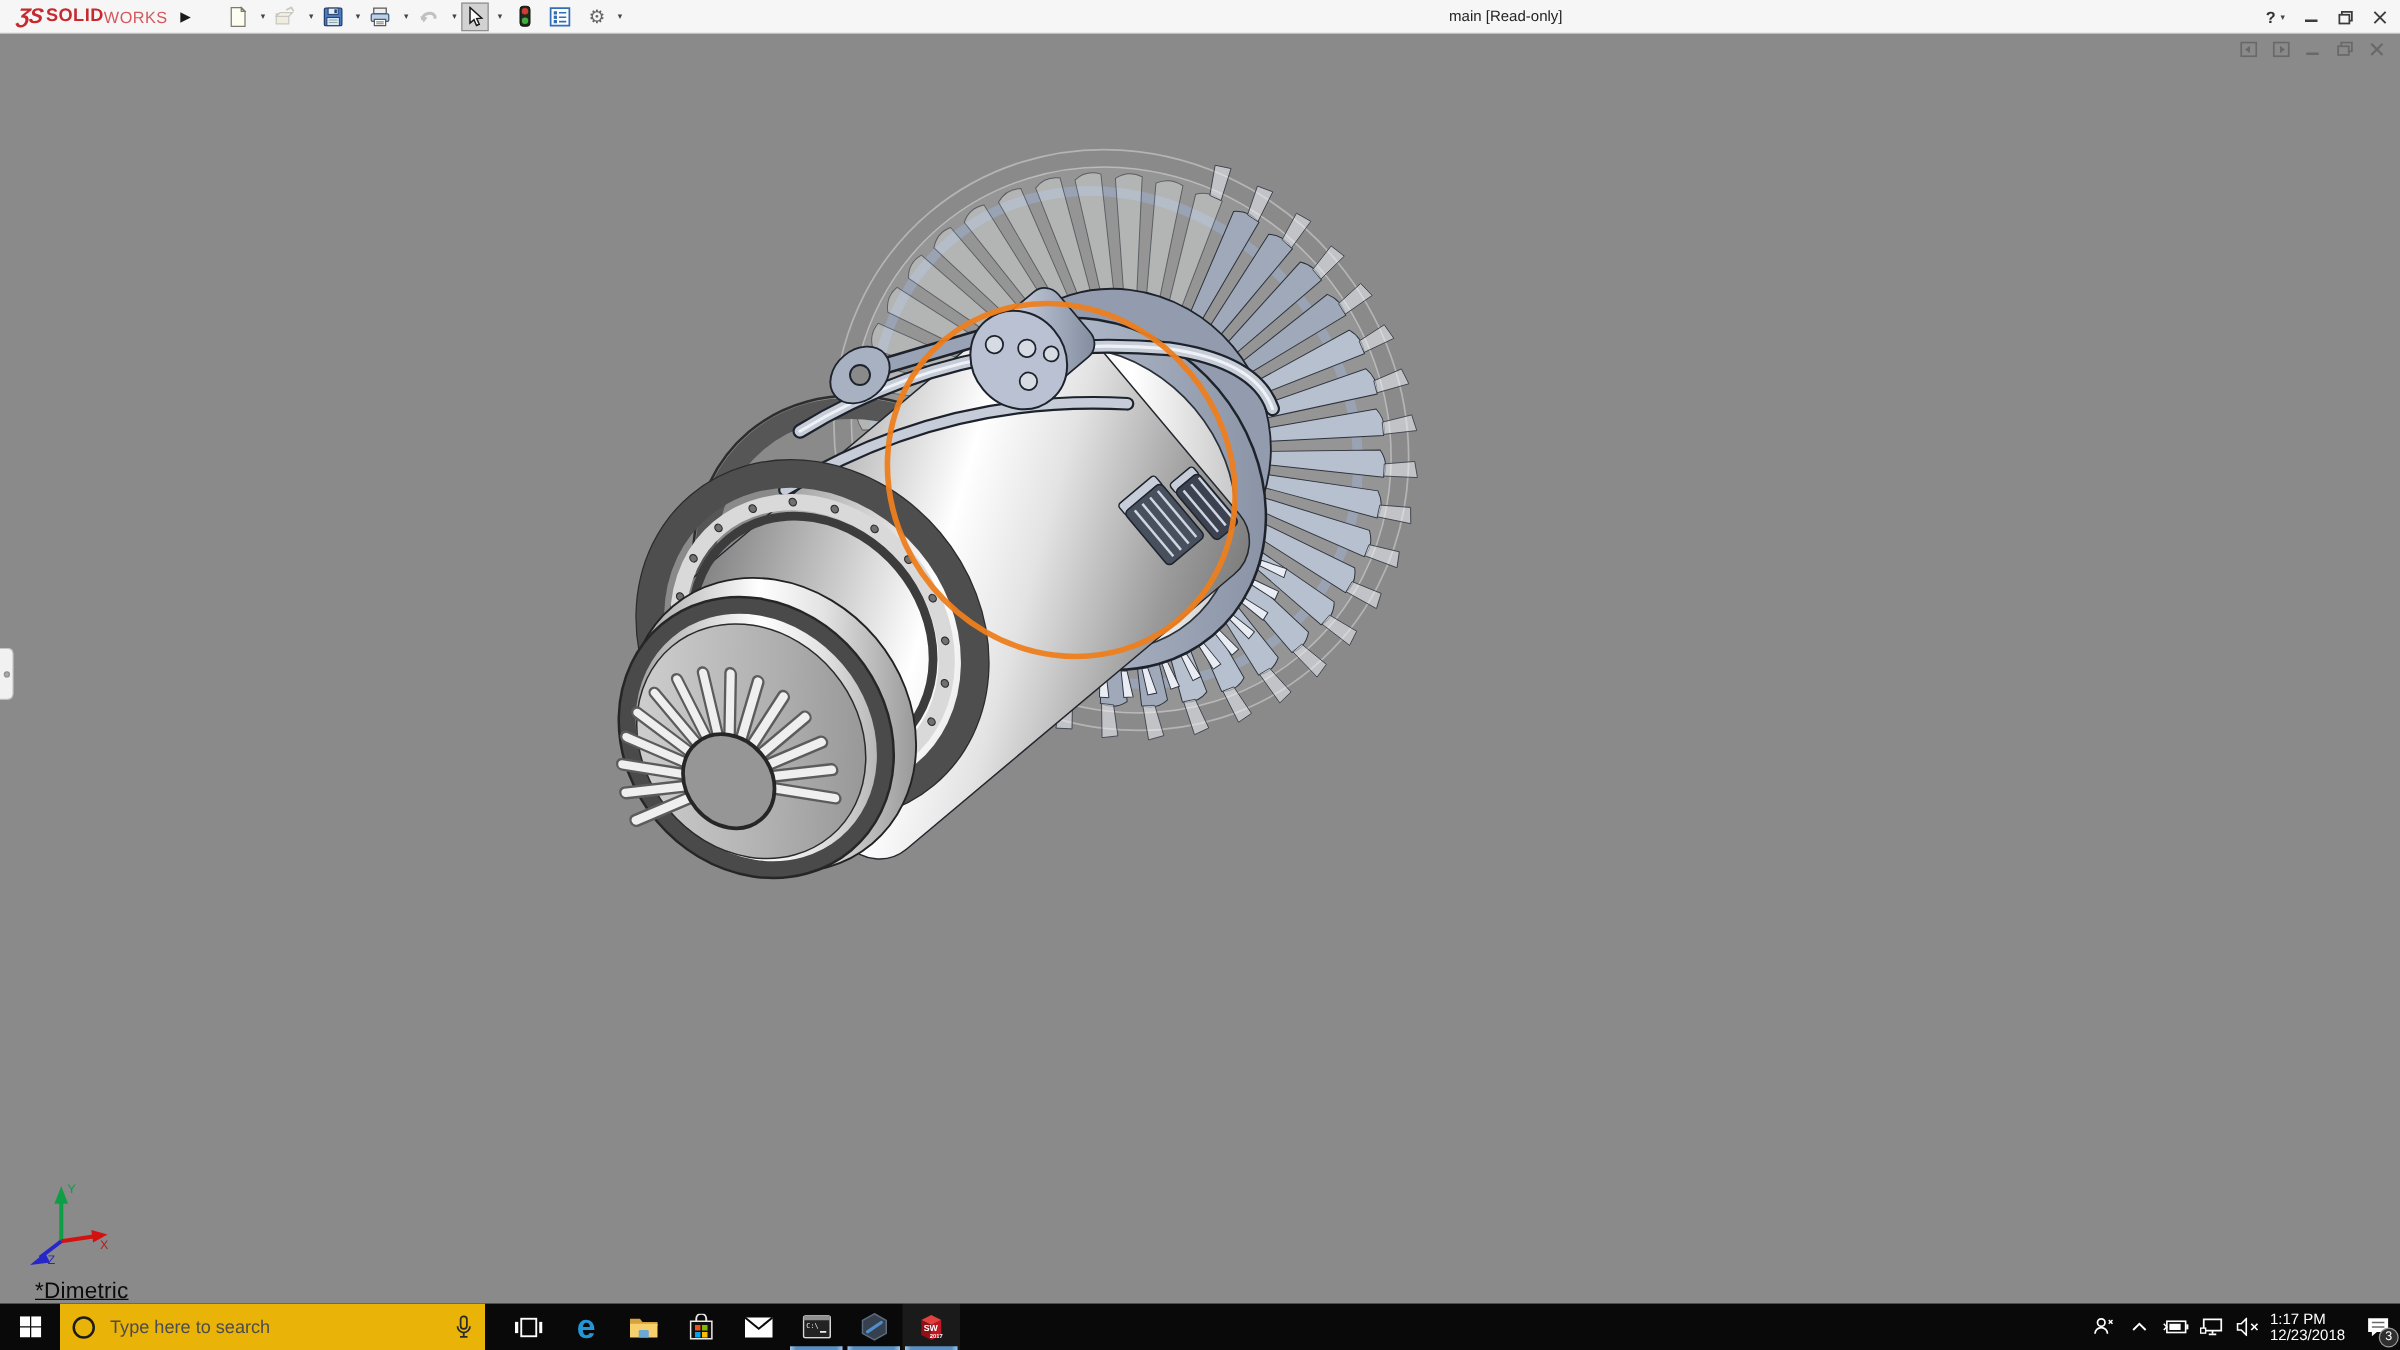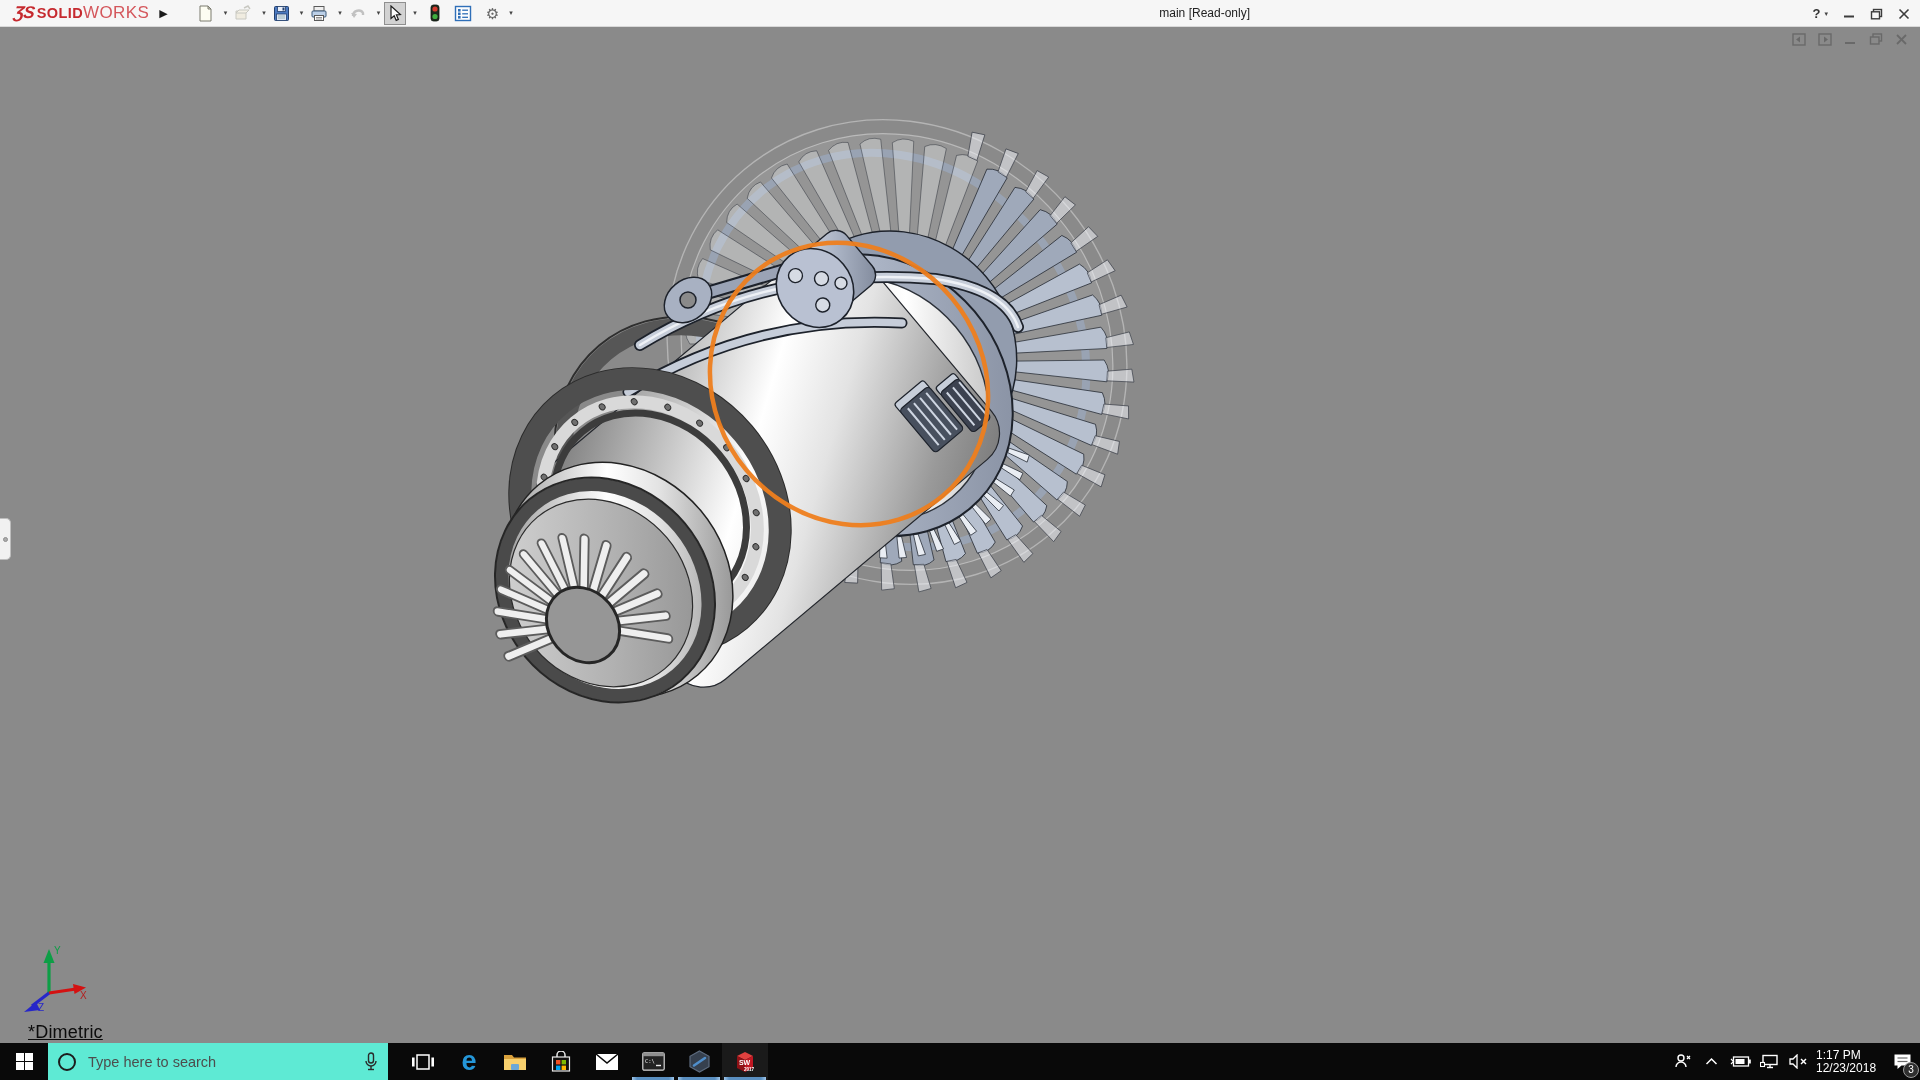--- a/index.html
+++ b/index.html
@@ -7,21 +7,21 @@
   body { font-family:"Liberation Sans", sans-serif; }
   .screen { position:relative; width:1920px; height:1080px; }
 
   
   .titlebar { position:relative; height:27px; background:#f6f6f6; border-bottom:1px solid #d9d9d9;
               display:flex; align-items:center; }
   .brand { display:flex; align-items:baseline; padding:0 6px 0 14px; height:100%; align-items:center; }
   .brand-mark { color:#c62a2f; font-weight:bold; font-style:italic; font-size:17px; letter-spacing:-1px;
                 transform:skewX(-8deg); margin-right:3px; }
   .brand-solid { color:#c62a2f; font-weight:bold; font-size:14.5px; letter-spacing:.4px; }
-  .brand-works { color:#d4575c; font-weight:400; font-size:17px; letter-spacing:.4px; }
+  .brand-works { color:#d4575c; font-weight:400; font-size:13px; letter-spacing:.4px; }
   .flyout-btn { background:none; border:none; font-size:11px; color:#1a1a1a; margin-left:4px; cursor:default; }
   .toolbar { display:flex; align-items:center; margin-left:26px; gap:4px; }
   .tb-btn { display:flex; align-items:center; padding:2px 2px; border:1px solid transparent; }
   .tb-btn.active { background:#d2d2d2; border:1px solid #8f8f8f; }
   .tb-btn.disabled { opacity:.42; }
   .tb-btn svg { display:block; }
   .dd { font-size:7px; color:#444; margin-left:3px; }
   .gear-glyph { font-size:15px; color:#666; line-height:1; }
   .tb-title { position:absolute; left:1090px; width:160px; top:0; height:27px; line-height:27px;
               text-align:right; font-size:12px; color:#222; }
@@ -38,21 +38,21 @@
   .flyout-tab { position:absolute; left:0; top:491px; width:11px; height:42px; background:#f1f1f1;
                 border:1px solid #bdbdbd; border-left:none; border-radius:0 5px 5px 0;
                 display:flex; align-items:center; justify-content:center; }
   .flyout-tab .dot { width:5px; height:5px; border-radius:50%; background:#aaa; border:1px solid #8e8e8e; }
   .triad { position:absolute; left:16px; bottom:30px; }
   .view-label { position:absolute; left:28px; bottom:0px; font-size:18px; color:#0b0b0b; letter-spacing:.2px;text-decoration:underline; }
 
   
   .taskbar { position:relative; height:37px; background:#090909; display:flex; align-items:stretch; }
   .start-btn { width:48px; display:flex; align-items:center; justify-content:center; background:none; border:none; }
-  .search-box { width:340px; background:#5eead4; display:flex; align-items:center; padding:0 10px 0 10px; }
+  .search-box { width:340px; background:#eab308; display:flex; align-items:center; padding:0 10px 0 10px; }
   .cortana-ring { width:18px; height:18px; border:2.5px solid #1c1c1c; border-radius:50%; flex:0 0 auto; }
   .search-text { font-size:14.5px; color:#4d4d4d; margin-left:12px; white-space:nowrap; }
   .mic { margin-left:auto; }
   .task-icons { display:flex; margin-left:12px; }
   .slot { position:relative; width:46px; display:flex; align-items:center; justify-content:center; }
   .slot.running::after { content:""; position:absolute; left:2px; right:2px; bottom:0; height:3px;
      background:linear-gradient(90deg,#9fc6ea 0%, #5a8fc0 12%, #5a8fc0 88%, #9fc6ea 100%); }
   .slot.active { background:rgba(255,255,255,.07); }
   .edge-e { font-size:27px; font-weight:bold; color:#2496d8; line-height:1; }
   .tray { margin-left:auto; display:flex; align-items:center; gap:7px; padding-right:3px; }

